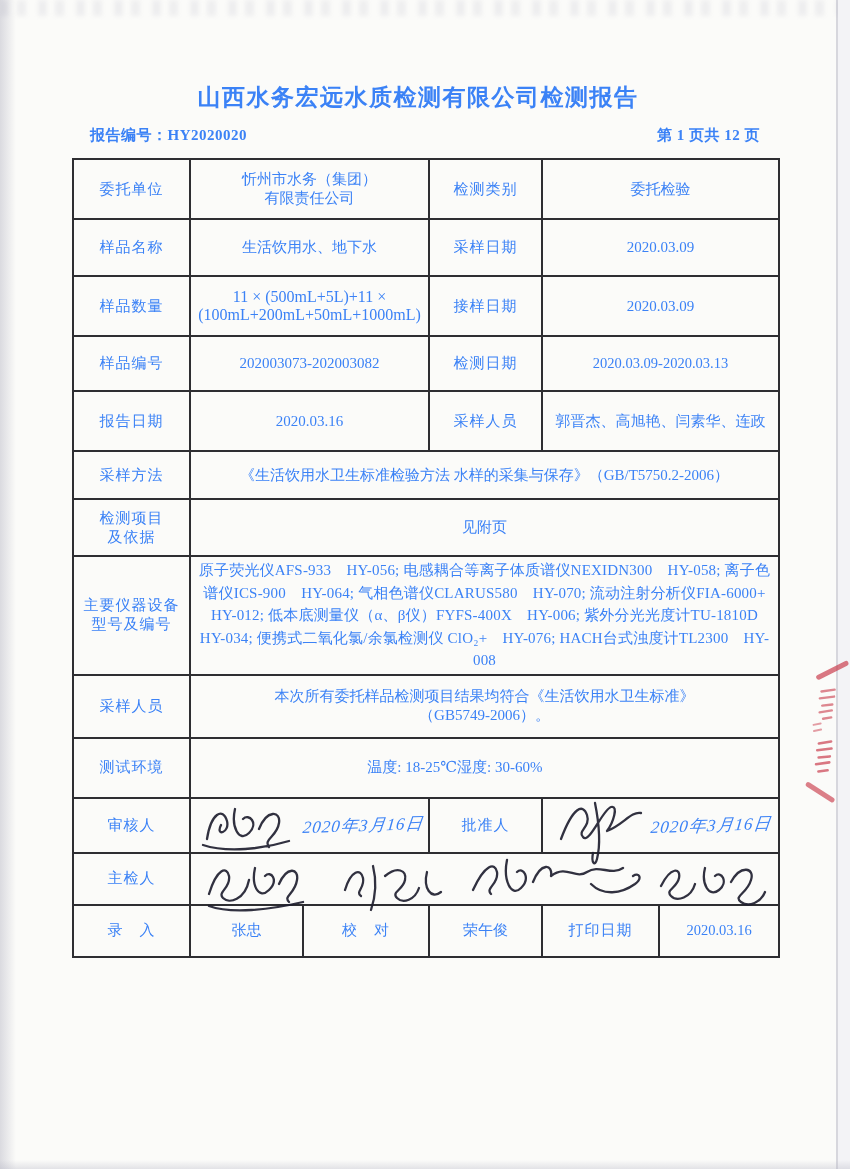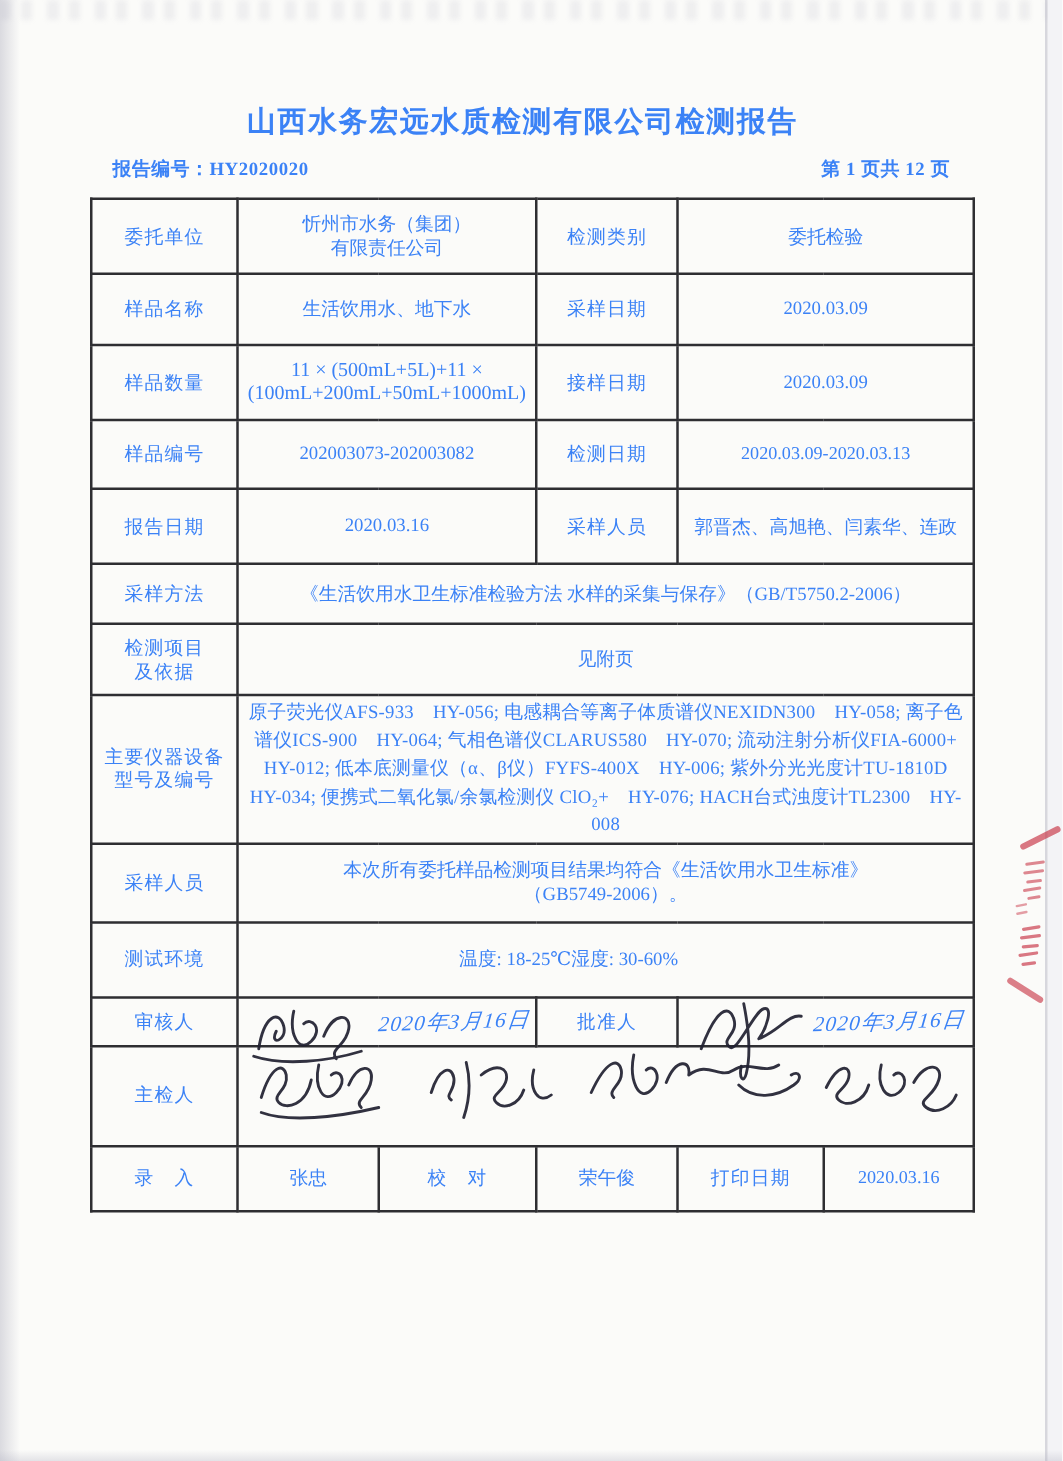--- a/index.html
+++ b/index.html
@@ -140,38 +140,38 @@
     <tr style="height:60px">
       <td class="lbl">测试环境</td>
       <td colspan="5">
         <div class="envwrap">
           <span class="temp">温度: 18-25℃</span>
           <span>湿度: 30-60%</span>
         </div>
       </td>
     </tr>
 
-    <tr style="height:39px">
+    <tr style="height:55px">
       <td class="lbl">审核人</td>
       <td colspan="2" class="sigcell">
         <svg class="sig-svg" style="left:6px;top:2px" width="100" height="52" viewBox="0 0 100 52">
           <path class="sig-stroke" d="M10,38 C14,12 26,6 30,20 C33,32 18,36 24,24 M38,8 C34,26 42,42 52,32 C62,22 52,12 46,18 M62,28 C70,8 84,10 82,22 C80,36 66,38 72,46 M6,44 C30,52 66,48 92,40"></path>
         </svg>
         <span class="hand" style="margin-left:108px">2020年3月16日</span>
       </td>
       <td class="lbl">批准人</td>
       <td colspan="2" class="sigcell">
         <svg class="sig-svg" style="left:8px;top:-4px;overflow:visible" width="100" height="72" viewBox="0 0 100 72">
           <path class="sig-stroke" d="M10,44 C22,12 32,8 36,20 C40,32 26,36 32,42 C38,50 52,14 60,12 C68,10 62,28 56,36 C72,30 80,16 90,18 M44,8 C48,28 50,48 46,64 C44,72 40,68 42,58"></path>
         </svg>
         <span class="hand" style="margin-left:102px">2020年3月16日</span>
       </td>
     </tr>
 
-    <tr style="height:80px">
+    <tr style="height:52px">
       <td class="lbl">主检人</td>
       <td colspan="5" class="sigcell">
         <svg class="sig-svg" style="left:0;top:-6px;overflow:visible" width="589" height="74" viewBox="0 0 589 74">
           <g transform="translate(16,10)">
             <path class="sig-stroke" d="M2,36 C10,10 20,8 22,18 C24,30 10,34 16,40 C22,46 38,42 42,22 M48,10 C44,28 52,42 62,32 C72,22 64,12 58,18 M72,26 C80,8 92,10 90,22 C88,36 76,38 82,44 M2,48 C24,56 62,52 96,44"></path>
           </g>
           <g transform="translate(152,12)">
             <path class="sig-stroke" d="M2,30 C8,10 18,8 20,18 C22,28 12,32 18,36 M30,6 C34,22 32,38 28,50 M42,16 C54,6 64,10 62,20 C60,30 48,32 54,38 C60,44 72,40 76,28 M84,12 C80,28 88,40 98,32"></path>
           </g>
           <g transform="translate(280,4)">

